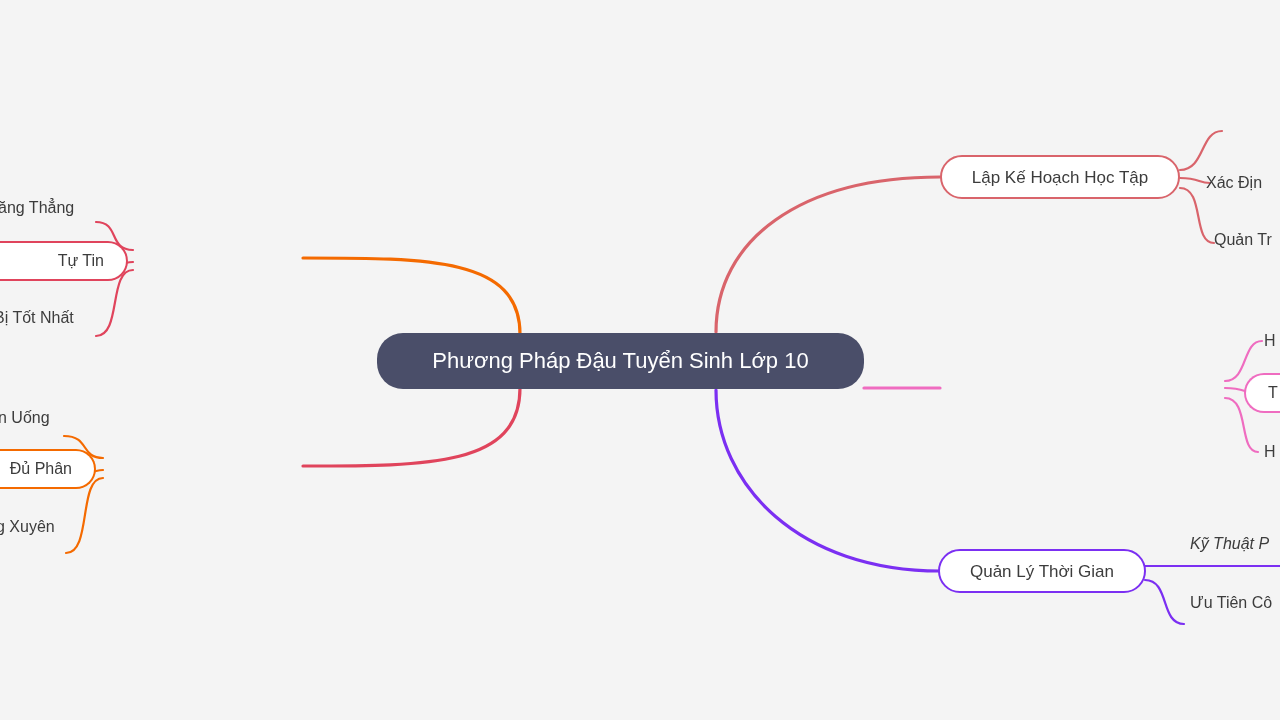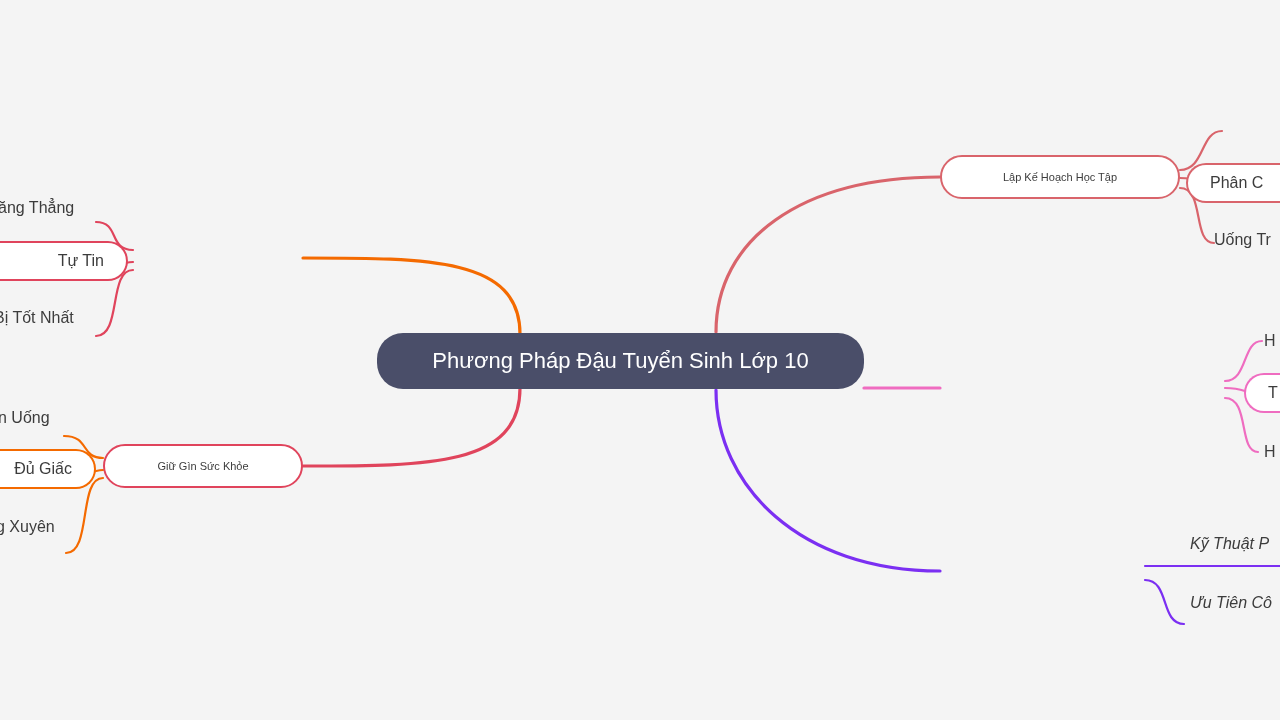--- a/index.html
+++ b/index.html
@@ -48,21 +48,21 @@
     justify-content: center;
     background: #4a4e69;
     color: #ffffff;
     border-radius: 26px;
     font-size: 22px;
     white-space: nowrap;
   }
   .branch-node {
     border-width: 2.5px;
     border-radius: 22px;
-    font-size: 11px;
+    font-size: 17px;
     height: 44px;
   }
   .sub-node {
     border-width: 2px;
     border-radius: 20px;
     font-size: 16px;
     height: 40px;
   }
   
   .clip-left {
@@ -129,60 +129,57 @@
   <div class="root-node" style="left:377px; top:333px; width:487px; height:56px;justify-content:center;">
     <span class="node-label">Phương Pháp Đậu Tuyển Sinh Lớp 10</span>
   </div>
 
   <div class="node branch-node" style="left:940px; top:155px; width:240px; border-color:#d9646b;">
     <span class="node-label">Lập Kế Hoạch Học Tập</span>
   </div>
   <div class="node sub-node clip-right" style="left:1182px; top:163px; width:98px; border-color:#d9646b; background:transparent; border-color:transparent;">
     <span class="node-label">Xác Địn</span>
   </div>
-  <div class="node sub-node clip-right" style="left:1186px; top:163px; width:94px; border-color:#d9646b;">
-    <span class="node-label">Phân C</span>
-  </div>
   <div class="node sub-node clip-right" style="left:1190px; top:220px; width:90px; border-color:#d9646b; background:transparent; border-color:transparent;">
-    <span class="node-label">Uống Tr</span>
+    <span class="node-label">Quản Tr</span>
   </div>
 
   <div class="node sub-node clip-right" style="left:1240px; top:321px; width:40px; border-color:transparent; background:transparent;">
     <span class="node-label">H</span>
   </div>
   <div class="node sub-node clip-right" style="left:1244px; top:373px; width:36px; border-color:#ef6cc0;">
     <span class="node-label">T</span>
   </div>
   <div class="node sub-node clip-right" style="left:1240px; top:432px; width:40px; border-color:transparent; background:transparent;">
     <span class="node-label">H</span>
   </div>
 
+  <div class="node branch-node" style="left:938px; top:549px; width:208px; border-color:#7b2ff2;">
+    <span class="node-label">Quản Lý Thời Gian</span>
+  </div>
   <div class="bare-label" style="left:1190px; top:536px;font-style:italic;">
     <span class="node-label">Kỹ Thuật P</span>
   </div>
-  <div class="bare-label" style="left:1190px; top:595px;font-style:italic;">
+  <div class="bare-label" style="left:1190px; top:595px;">
     <span class="node-label">Ưu Tiên Cô</span>
   </div>
 
   <div class="bare-label" style="left:-2px; top:200px;">
     <span class="node-label">ăng Thẳng</span>
   </div>
   <div class="node sub-node clip-left" style="left:-60px; top:241px; width:188px; border-color:#e0445c;">
     <span class="node-label">Tự Tin</span>
   </div>
   <div class="bare-label" style="left:-6px; top:310px;">
     <span class="node-label">Bị Tốt Nhất</span>
   </div>
 
-  <div class="node branch-node" style="left:103px; top:444px; width:200px; border-color:#e0445c;">
-    <span class="node-label">Giữ Gìn Sức Khỏe</span>
-  </div>
   <div class="bare-label" style="left:-2px; top:410px;">
     <span class="node-label">n Uống</span>
   </div>
   <div class="node sub-node clip-left" style="left:-90px; top:449px; width:186px; border-color:#f46a00;">
-    <span class="node-label">Đủ Giấc</span>
+    <span class="node-label">Đủ Phân</span>
   </div>
   <div class="bare-label" style="left:-4px; top:519px;">
     <span class="node-label">g Xuyên</span>
   </div>
 
 </div>
 
 </body></html>

